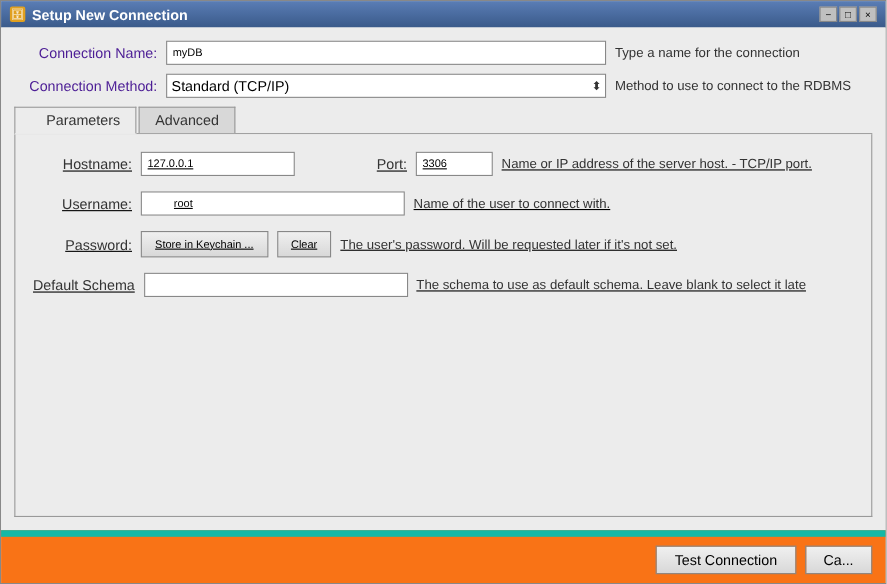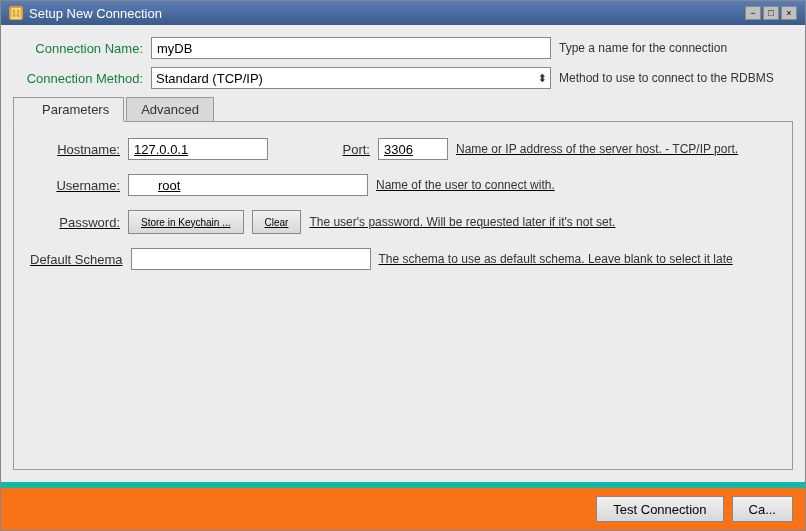--- a/index.html
+++ b/index.html
@@ -51,21 +51,21 @@
       background: #e0a020;
       border-radius: 2px;
       display: flex;
       align-items: center;
       justify-content: center;
       font-size: 10px;
     }
 
     .titlebar-title {
       font-size: 13px;
-      font-weight: normal;
+      font-weight: bold;
       text-align: center;
     }
 
     .titlebar-controls {
       display: flex;
       gap: 2px;
     }
 
     .titlebar-btn {
       width: 16px;
@@ -89,32 +89,32 @@
       background: #ececec;
     }
 
     .form-row {
       display: flex;
       align-items: center;
       gap: 8px;
     }
 
     .form-label {
-      color: #15803d;
+      color: #4c1d95;
       min-width: 130px;
       text-align: right;
     }
 
     .form-input {
       border: 1px solid #888;
       background: white;
       padding: 3px 5px;
       height: 22px;
       outline: none;
-      font-size: 13px;
+      font-size: 10px;
     }
 
     .form-hint {
       color: #333;
       font-size: 12px;
       flex: 1;
     }
 
     .connection-name-input {
       width: 400px;

